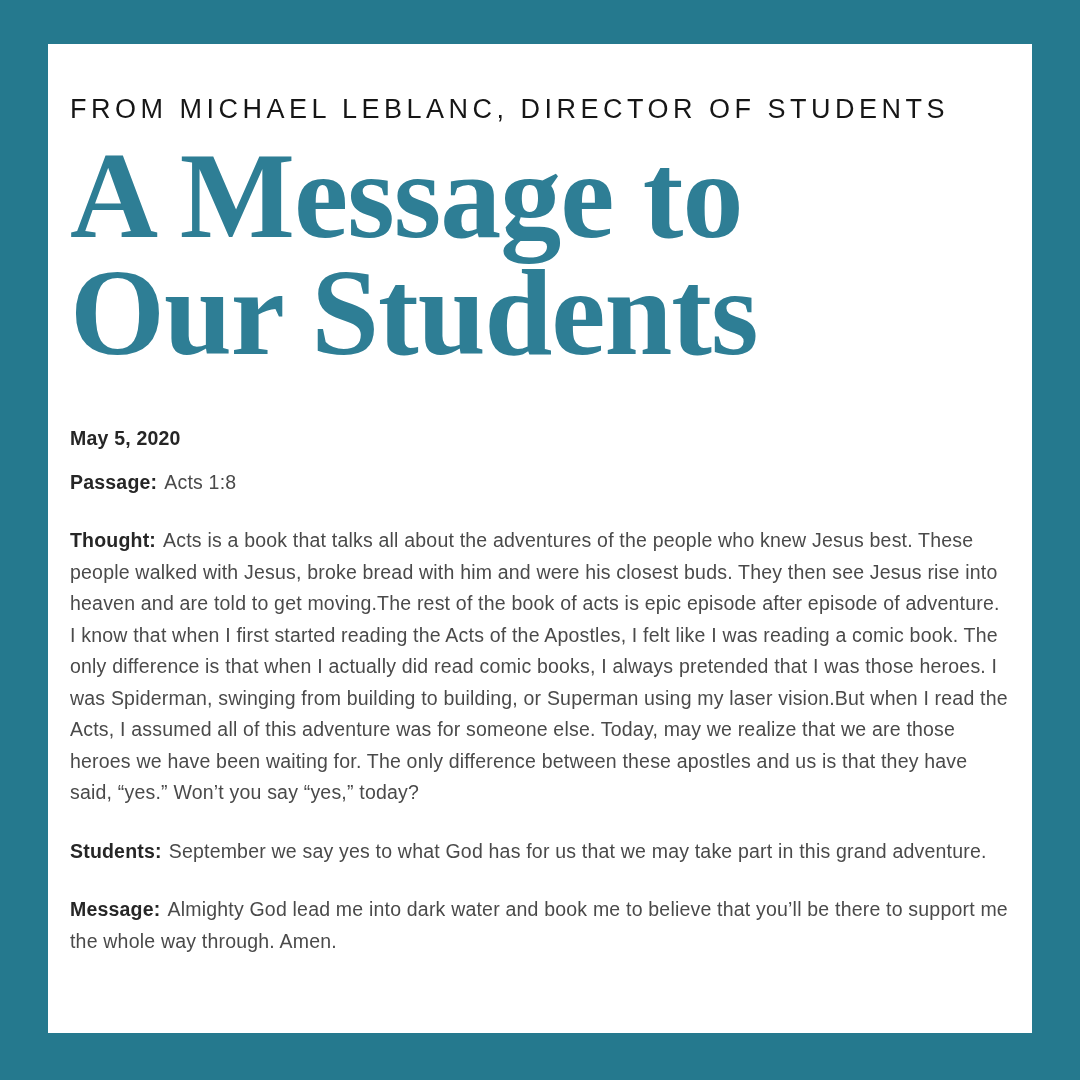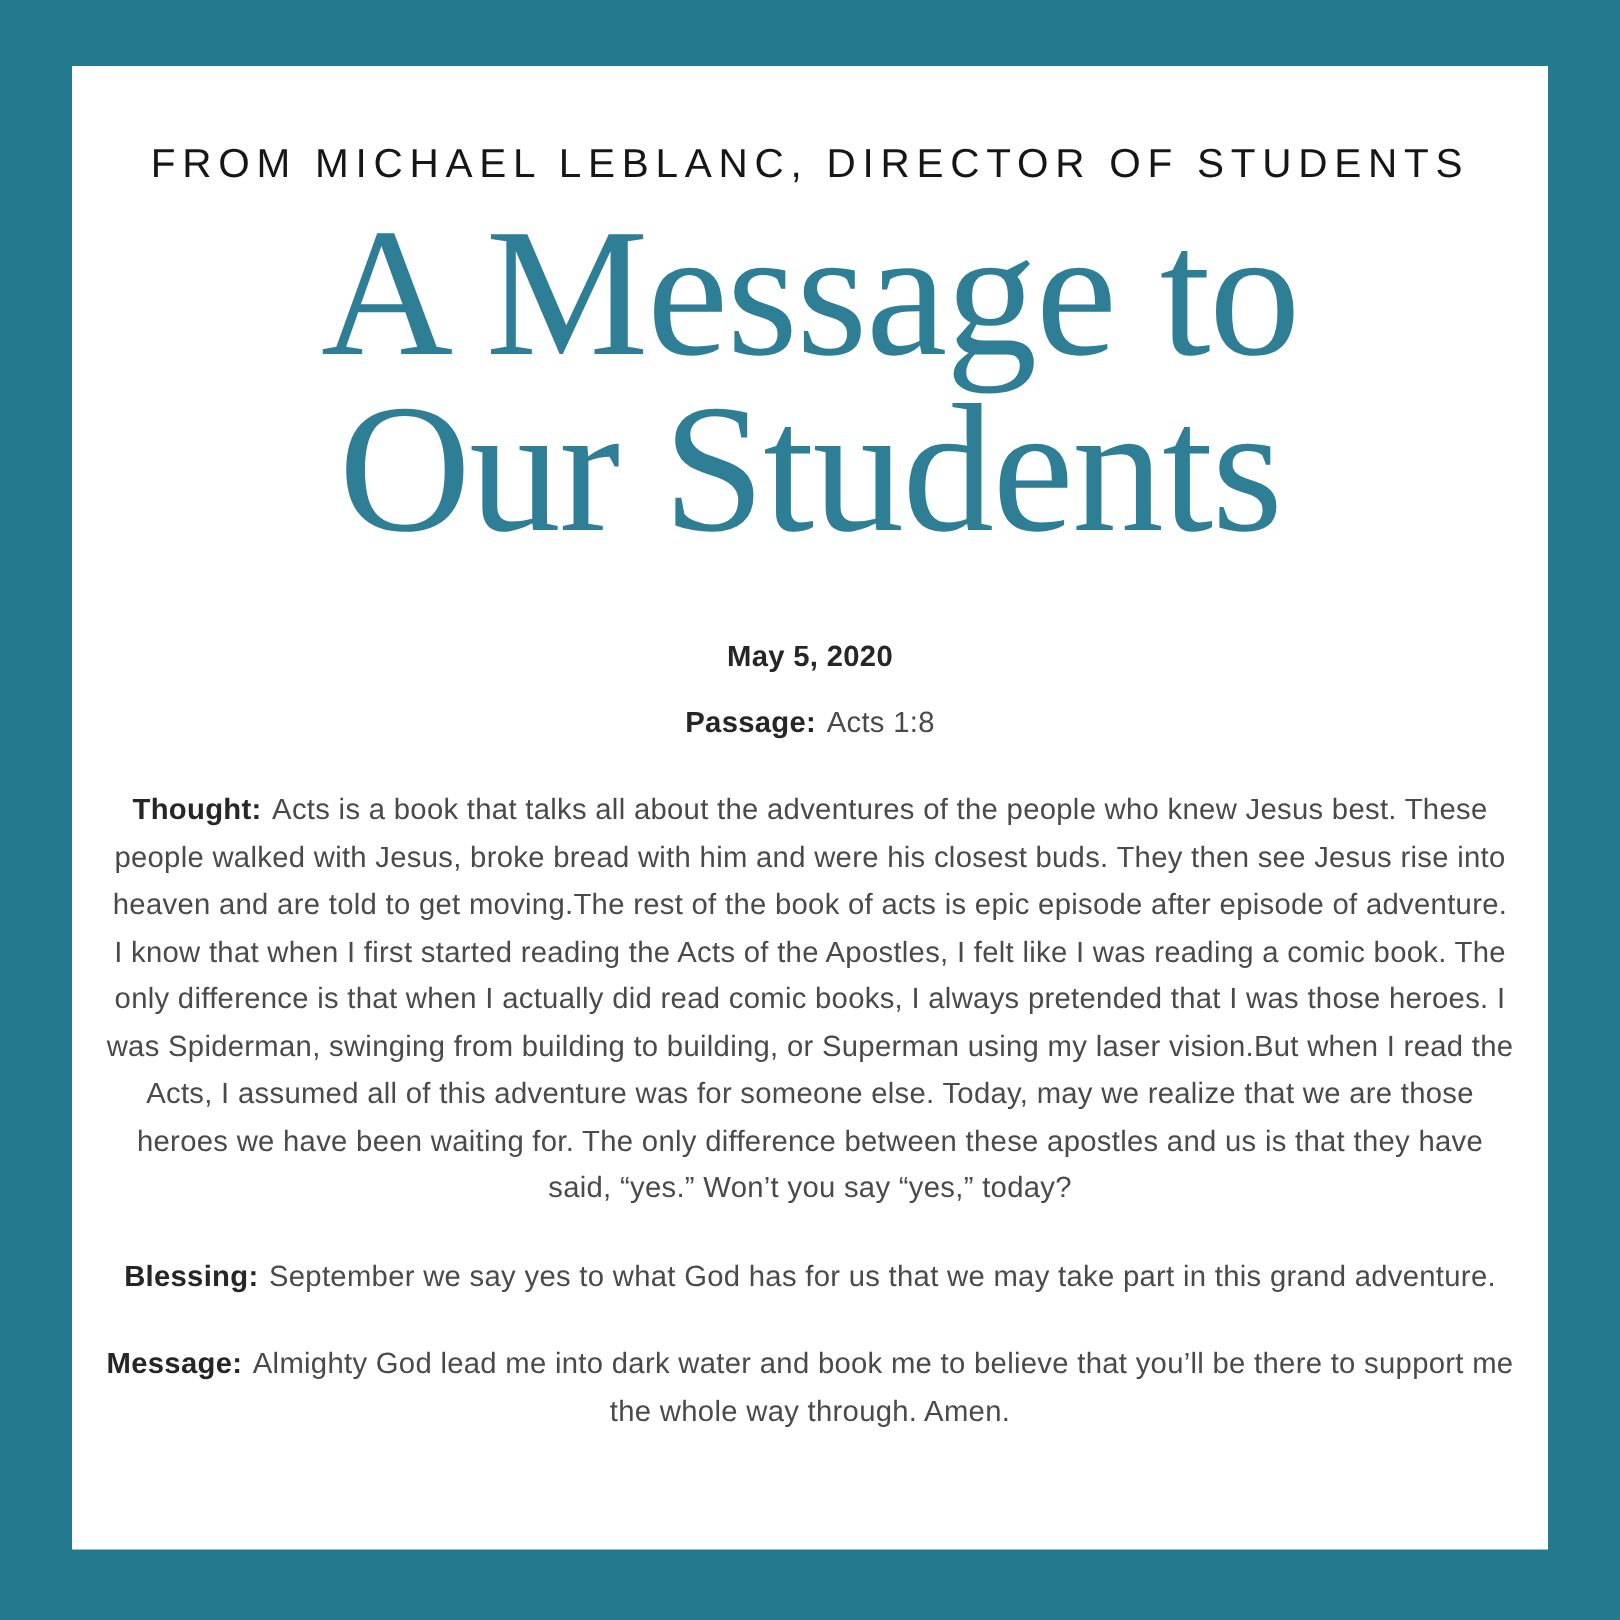--- a/index.html
+++ b/index.html
@@ -3,21 +3,21 @@
 <meta charset="utf-8">
 <style>
   :root {
     --frame-color: #25798E;
     --card-color: #FFFFFF;
     --title-color: #2E7E95;
     --text-color: #4A4A4A;
     --label-color: #262626;
     --kicker-color: #161616;
   }
-  * { box-sizing: border-box; text-align: center; }
+  * { box-sizing: border-box; }
   html, body { margin: 0; padding: 0; background: #e8e8e8; }
   .canvas {
     width: 1080px;
     height: 1080px;
     background: var(--frame-color);
     padding: 44px 48px 47px 48px;
     position: relative;
     overflow: hidden;
   }
   .card {
@@ -31,21 +31,21 @@
     font-family: "Liberation Sans", sans-serif;
     font-size: 27px;
     font-weight: 400;
     letter-spacing: 4.5px;
     color: var(--kicker-color);
     margin: 0 0 12px 0;
     white-space: nowrap;
   }
   .title {
     font-family: "Liberation Serif", serif;
-    font-weight: 400;
+    font-weight: 700;
     font-size: 122px;
     line-height: 117px;
     letter-spacing: -1px;
     color: var(--title-color);
     margin: 0 0 52px 0;
   }
   .title-line { display: block; }
   .body-text {
     font-family: "Liberation Sans", sans-serif;
     font-size: 19.5px;
@@ -78,18 +78,18 @@
       <span class="title-line">A Message to</span>
       <span class="title-line">Our Students</span>
     </h1>
 
     <p class="body-text date">May 5, 2020</p>
 
     <p class="body-text para"><strong class="label">Passage:</strong><span>Acts 1:8</span></p>
 
     <p class="body-text para"><strong class="label">Thought:</strong><span>Acts is a book that talks all about the adventures of the people who knew Jesus best. These people walked with Jesus, broke bread with him and were his closest buds. They then see Jesus rise into heaven and are told to get moving.The rest of the book of acts is epic episode after episode of adventure. I know that when I first started reading the Acts of the Apostles, I felt like I was reading a comic book. The only difference is that when I actually did read comic books, I always pretended that I was those heroes. I was Spiderman, swinging from building to building, or Superman using my laser vision.But when I read the Acts, I assumed all of this adventure was for someone else. Today, may we realize that we are those heroes we have been waiting for. The only difference between these apostles and us is that they have said, “yes.” Won’t you say “yes,” today?</span></p>
 
-    <p class="body-text para"><strong class="label">Blessing:</strong><span>September we say yes to what God has for us that we may take part in this grand adventure.</span></p>
+    <p class="body-text para"><strong class="label">Students:</strong><span>September we say yes to what God has for us that we may take part in this grand adventure.</span></p>
 
     <p class="body-text para"><strong class="label">Message:</strong><span>Almighty God lead me into dark water and book me to believe that you’ll be there to support me the whole way through. Amen.</span></p>
 
   </div>
 </div>
 
 </body></html>

